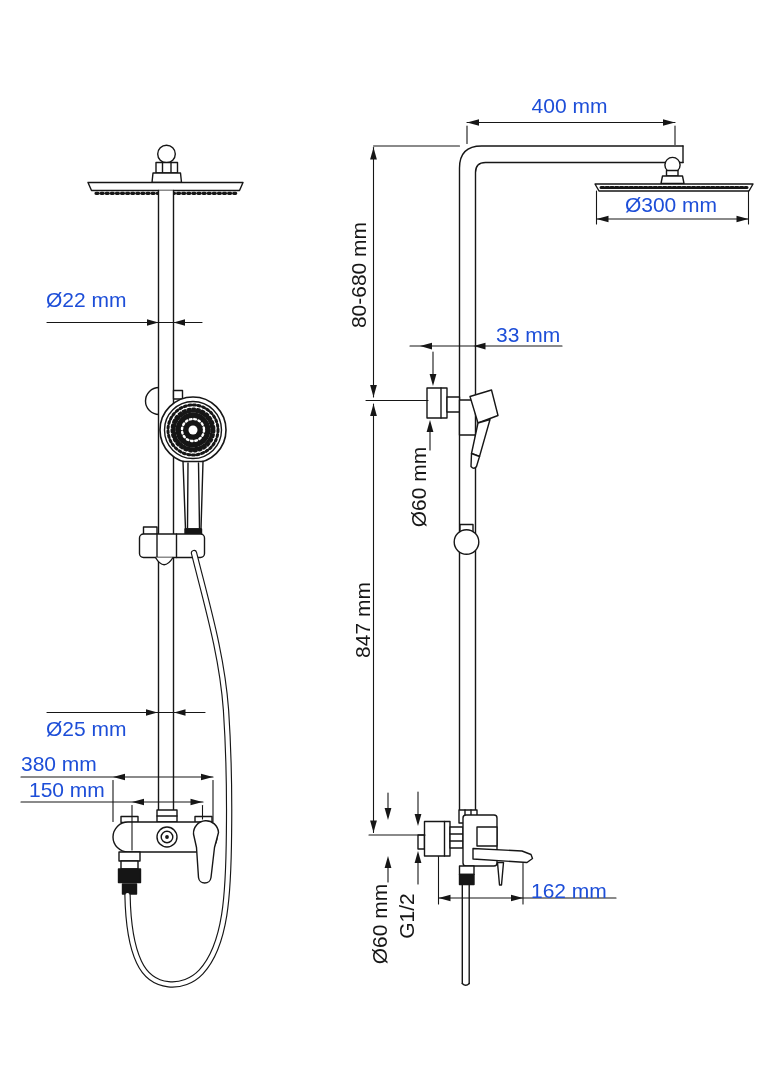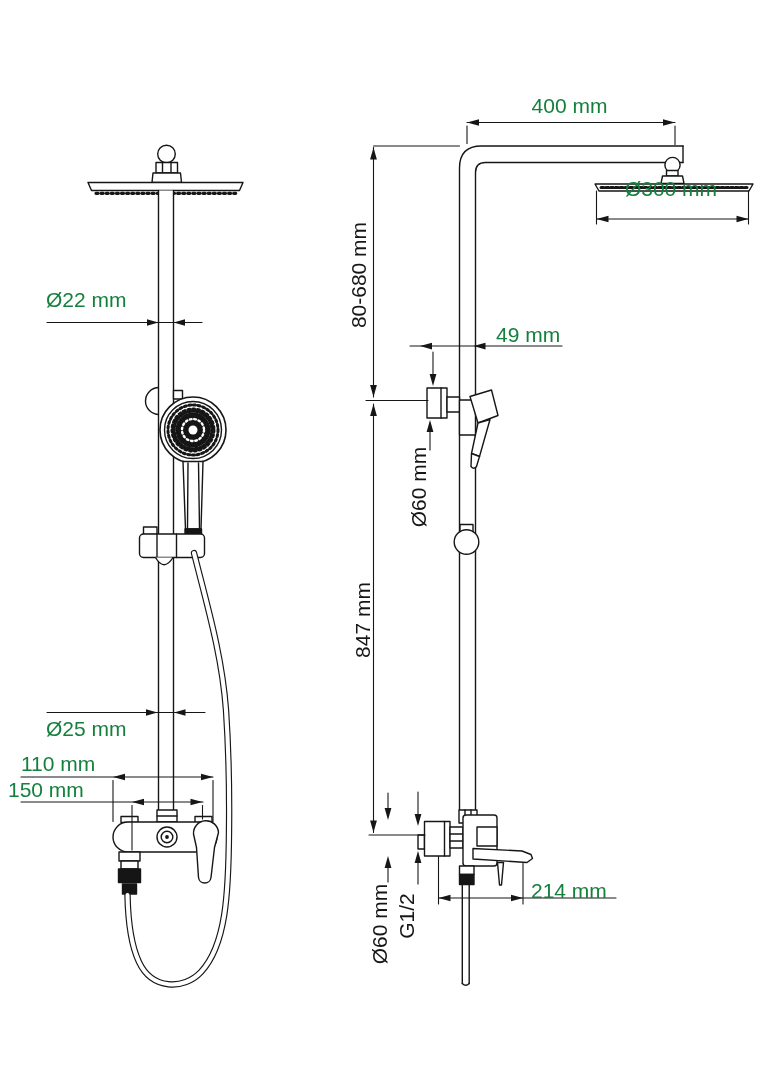--- a/index.html
+++ b/index.html
@@ -1,21 +1,21 @@
 <!DOCTYPE html>
 <html><head>
 <meta charset="utf-8">
 <style>
   html,body{margin:0;padding:0;background:#fff;}
   #stage{
     position:relative;width:764px;height:1080px;background:#ffffff;overflow:hidden;
     font-family:"Liberation Sans","DejaVu Sans",sans-serif;color:#161616;
   }
   #lineart{position:absolute;left:0;top:0;}
-  .hlabel{position:absolute;white-space:nowrap;font-size:21px;line-height:22px;color:#15803d;}
+  .hlabel{position:absolute;white-space:nowrap;font-size:21px;line-height:22px;color:#1d4ed8;}
   .hlabel.center{text-align:center;}
   .vlabel{
     position:absolute;white-space:nowrap;font-size:21px;line-height:22px;color:#161616;
     transform:translate(-50%,-50%) rotate(-90deg);
   }
 </style>
 </head>
 <body>
 
 <div id="stage">
@@ -244,27 +244,27 @@
       <line x1="418" y1="792" x2="418" y2="814"></line>
       <polygon points="418,826 414.6,814 421.4,814" fill="#161616" stroke="none"></polygon>
       <polygon points="418,851 414.6,863 421.4,863" fill="#161616" stroke="none"></polygon>
       <line x1="418" y1="863" x2="418" y2="884"></line>
     </g>
   </g>
 </svg>
 
 <div class="hlabel" style="left:46px;top:289px">Ø22 mm</div>
 <div class="hlabel" style="left:46px;top:718px">Ø25 mm</div>
-<div class="hlabel" style="left:21px;top:753px">110 mm</div>
-<div class="hlabel" style="left:8px;top:779px">150 mm</div>
+<div class="hlabel" style="left:21px;top:753px">380 mm</div>
+<div class="hlabel" style="left:29px;top:779px">150 mm</div>
 
 <div class="hlabel center" style="left:506px;top:95px;width:127px">400 mm</div>
-<div class="hlabel center" style="left:616px;top:178px;width:110px">Ø300 mm</div>
-<div class="hlabel" style="left:496px;top:324px">49 mm</div>
-<div class="hlabel" style="left:531px;top:880px">214 mm</div>
+<div class="hlabel center" style="left:616px;top:194px;width:110px">Ø300 mm</div>
+<div class="hlabel" style="left:496px;top:324px">33 mm</div>
+<div class="hlabel" style="left:531px;top:880px">162 mm</div>
 
 <div class="vlabel" style="left:359px;top:275px">80-680 mm</div>
 <div class="vlabel" style="left:419px;top:487px">Ø60 mm</div>
 <div class="vlabel" style="left:363px;top:620px">847 mm</div>
 <div class="vlabel" style="left:380px;top:924px">Ø60 mm</div>
 <div class="vlabel" style="left:407px;top:916px">G1/2</div>
 
 </div>
 
 </body></html>

